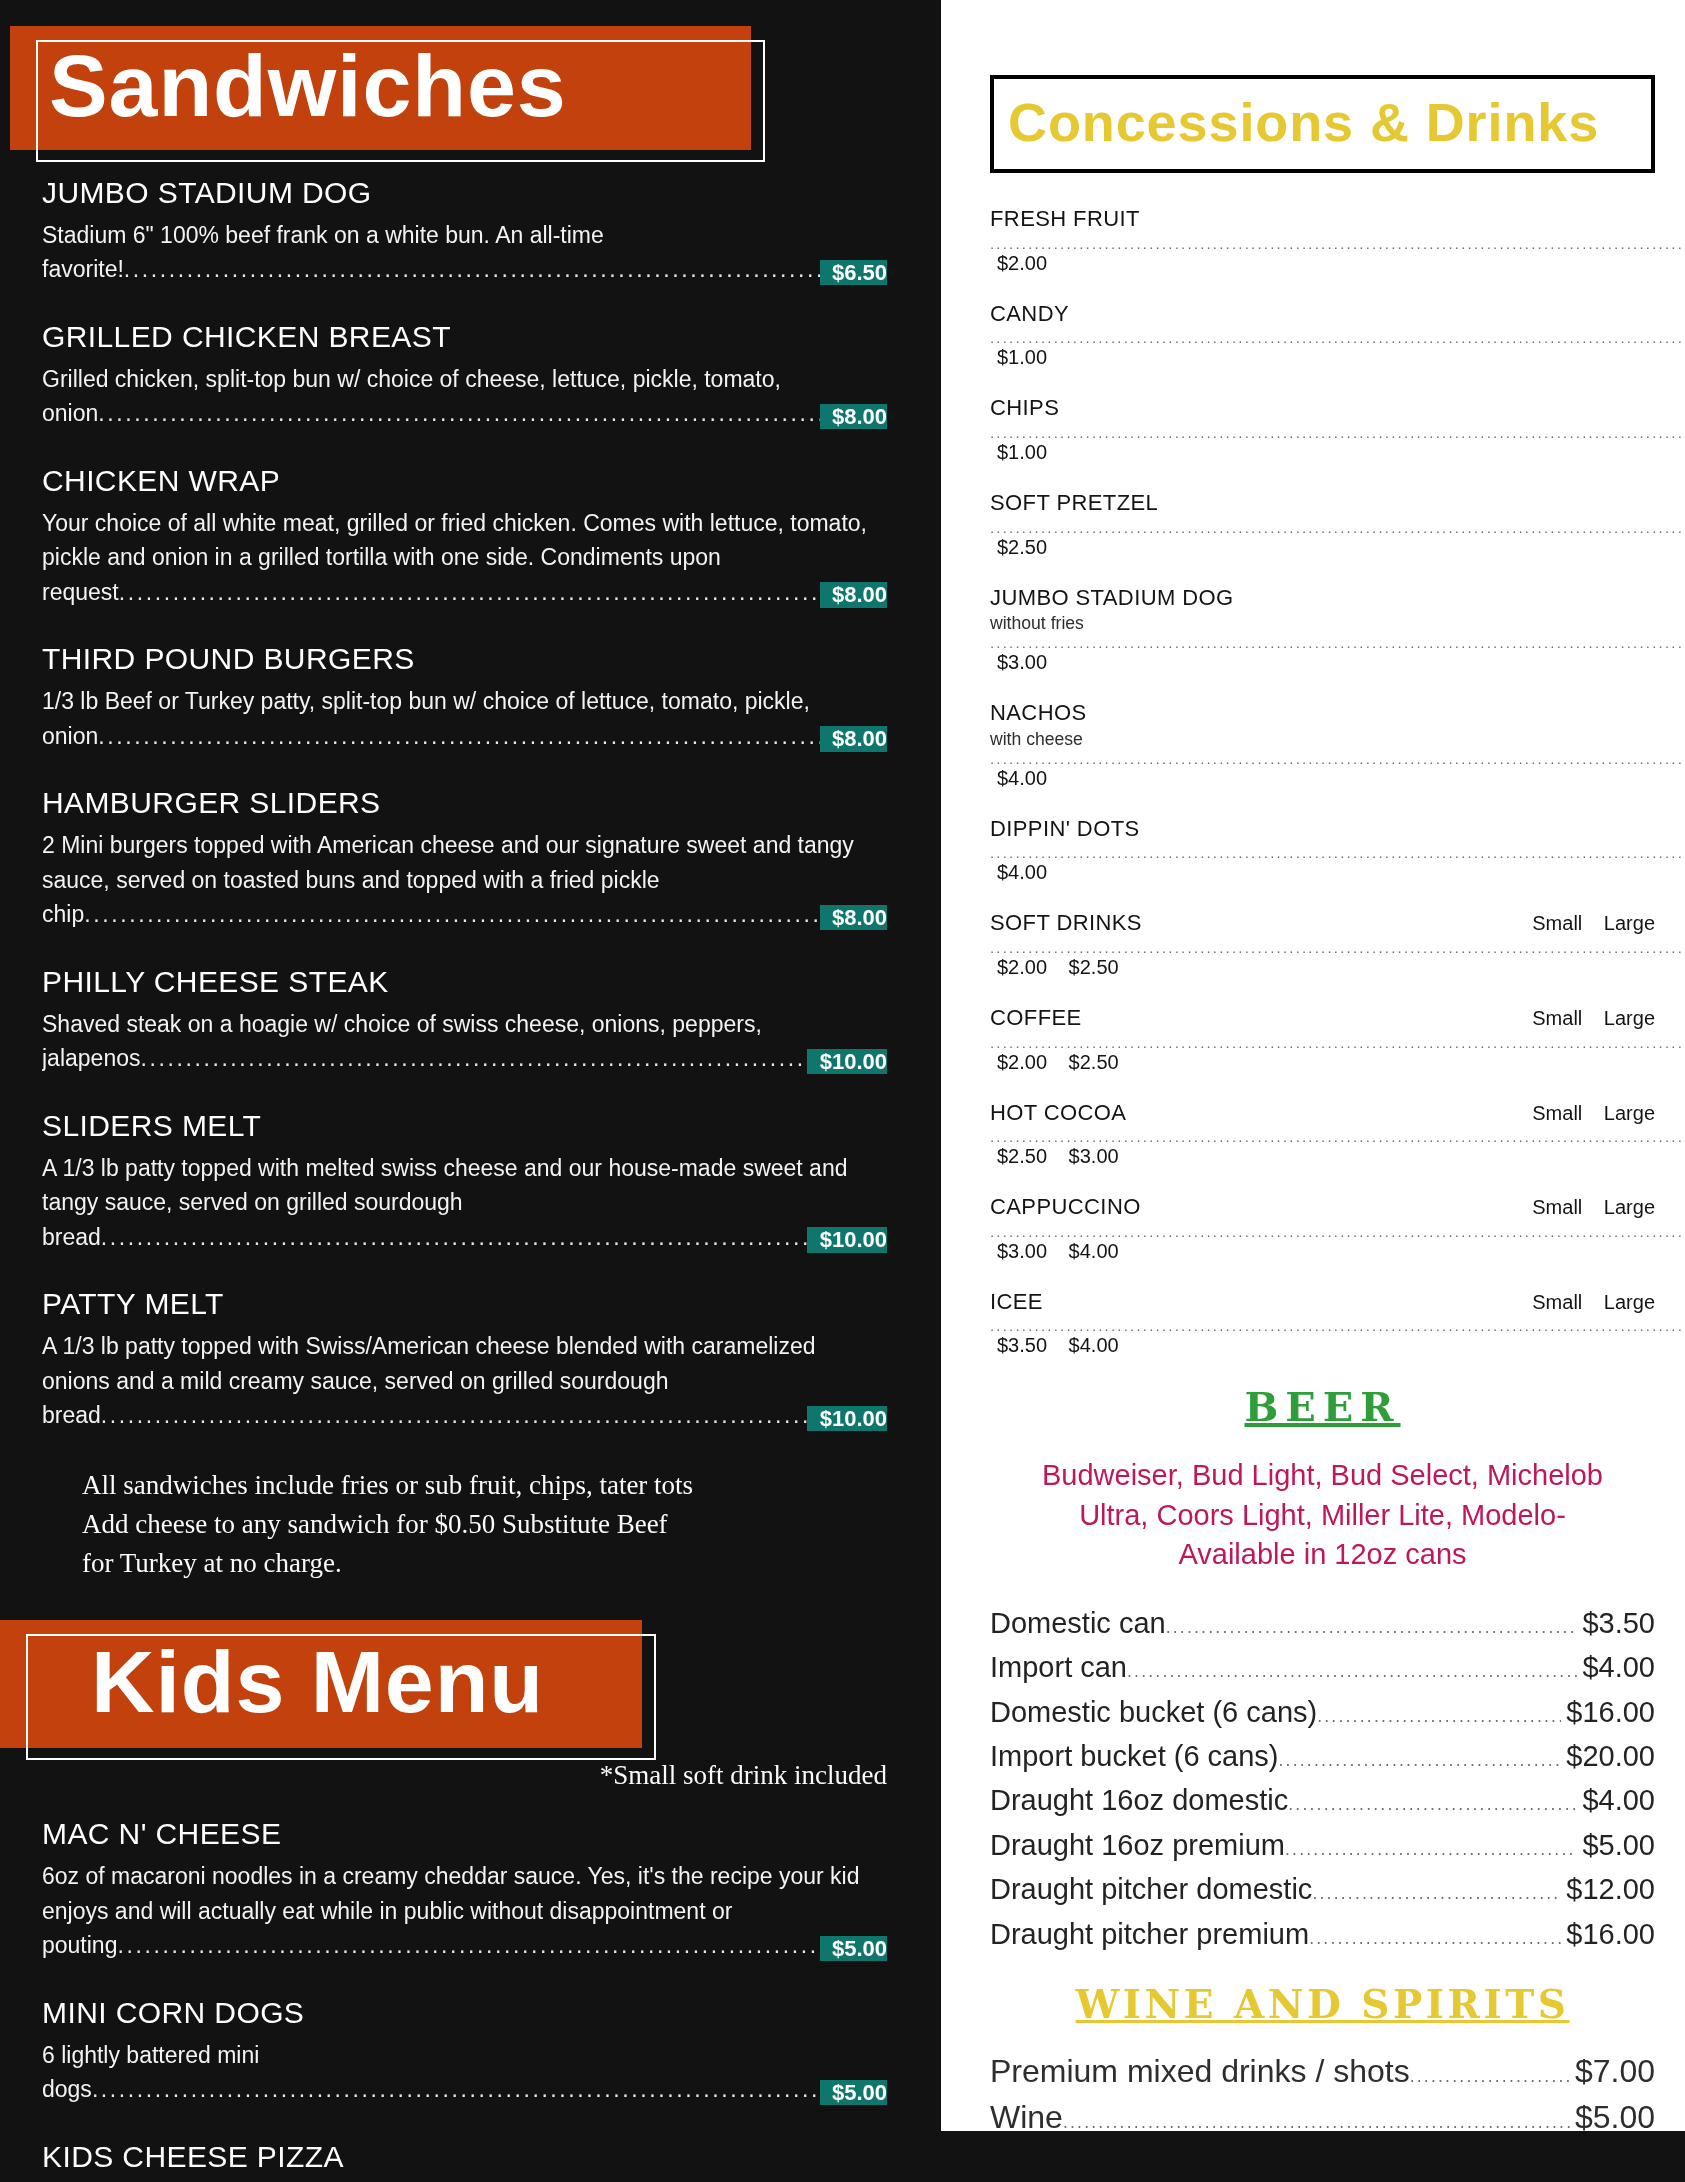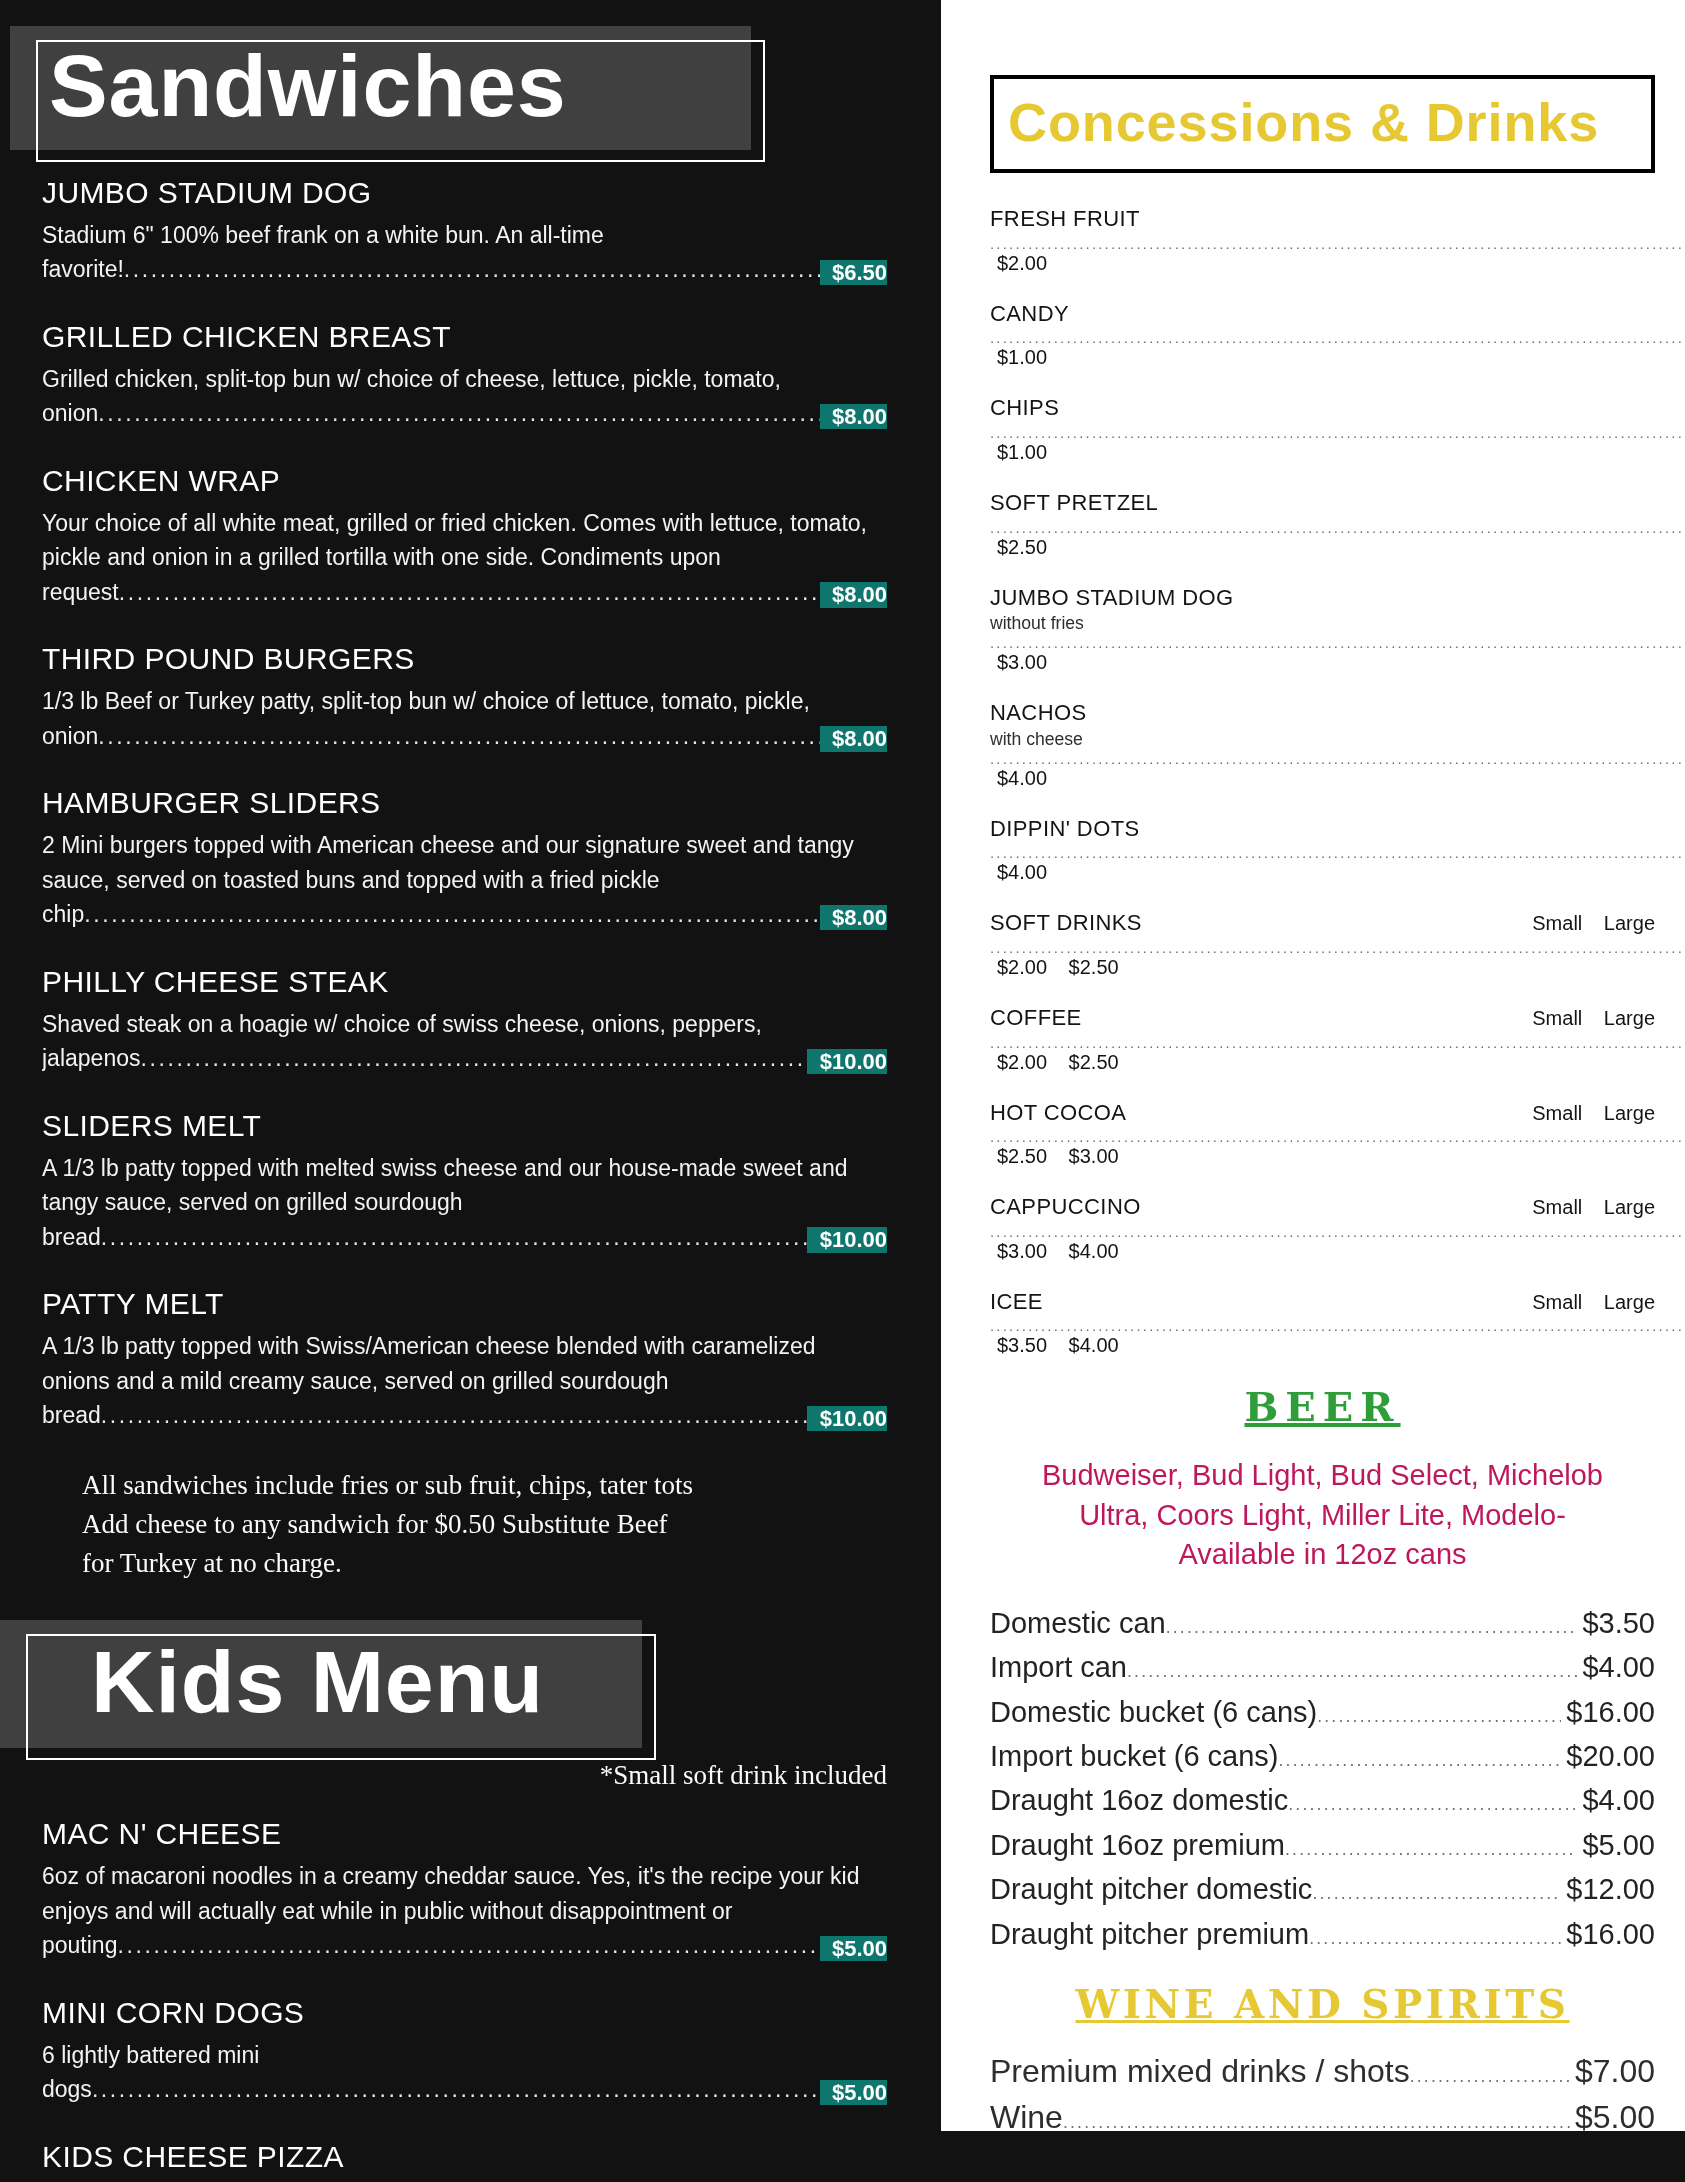--- a/index.html
+++ b/index.html
@@ -8,21 +8,21 @@
     width:1685px; height:2182px; display:flex; overflow:hidden;
     font-family:"Liberation Sans", sans-serif; background:#fff;
   }
 
   
   .col-left {
     width:941px; height:100%; background:#121212; color:#fff;
     padding:26px 54px 35px 42px; overflow:hidden;
   }
   .title-box {
-    position:relative; display:inline-block; background:#404040;
+    position:relative; display:inline-block; background:#c2410c;
     padding:14px 184px 17.6px 39px; margin:0 0 26px -32px;
   }
   .title-box::after {
     content:""; position:absolute; top:14px; left:26px; right:-14px; bottom:-12.3px;
     border:2.6px solid #ffffff; pointer-events:none;
   }
   .title-text {
     position:relative; z-index:1; font-size:88px; font-weight:800;
     letter-spacing:0.9px; line-height:1.05; white-space:nowrap;
   }

